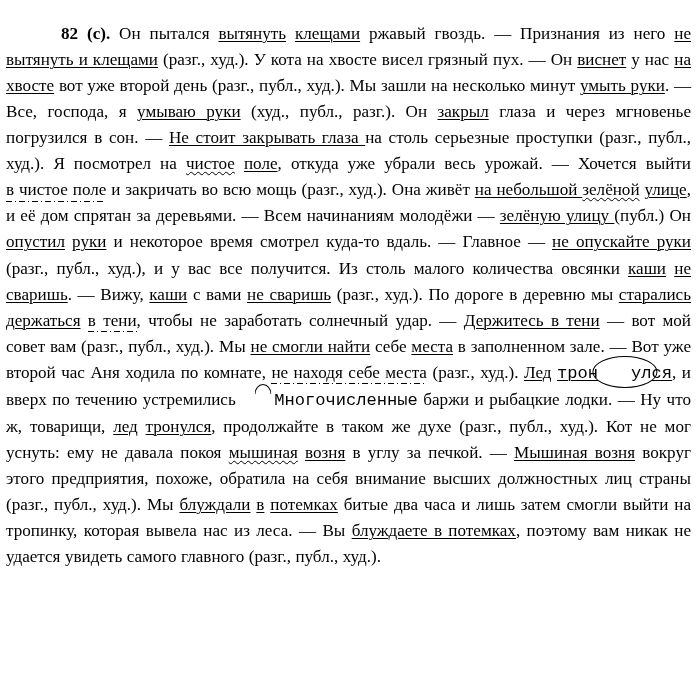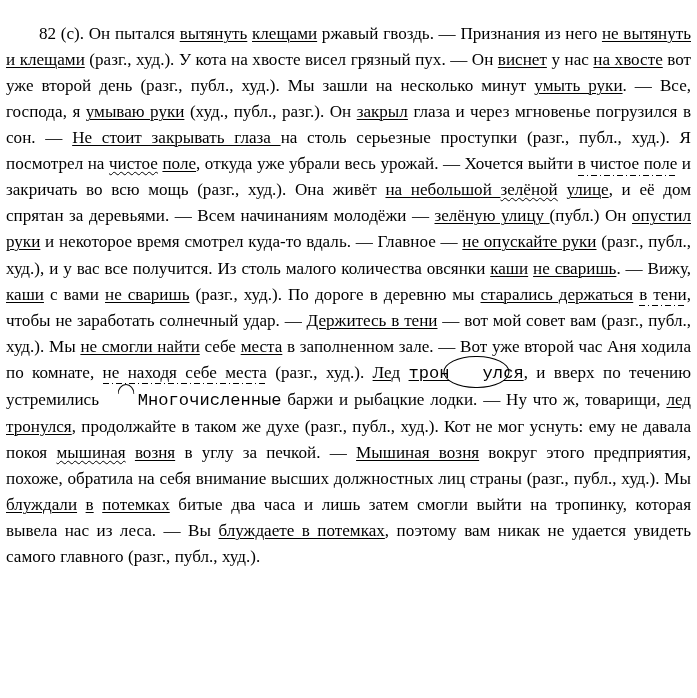--- a/index.html
+++ b/index.html
@@ -28,21 +28,22 @@
     font-size: 17.1px;
     line-height: 26.05px;
     text-align: justify;
     text-justify: inter-word;
     text-indent: 33px;
     hyphens: manual;
     word-spacing: 0.2px;
   }
 
   .ex-number {
-    font-weight: normal;
+    font-weight: bold;
+    margin-left: 22px;
   }
 
   
 
   
   .u-solid {
     text-decoration: underline;
     text-decoration-thickness: 1px;
     text-underline-offset: 2px;
   }

